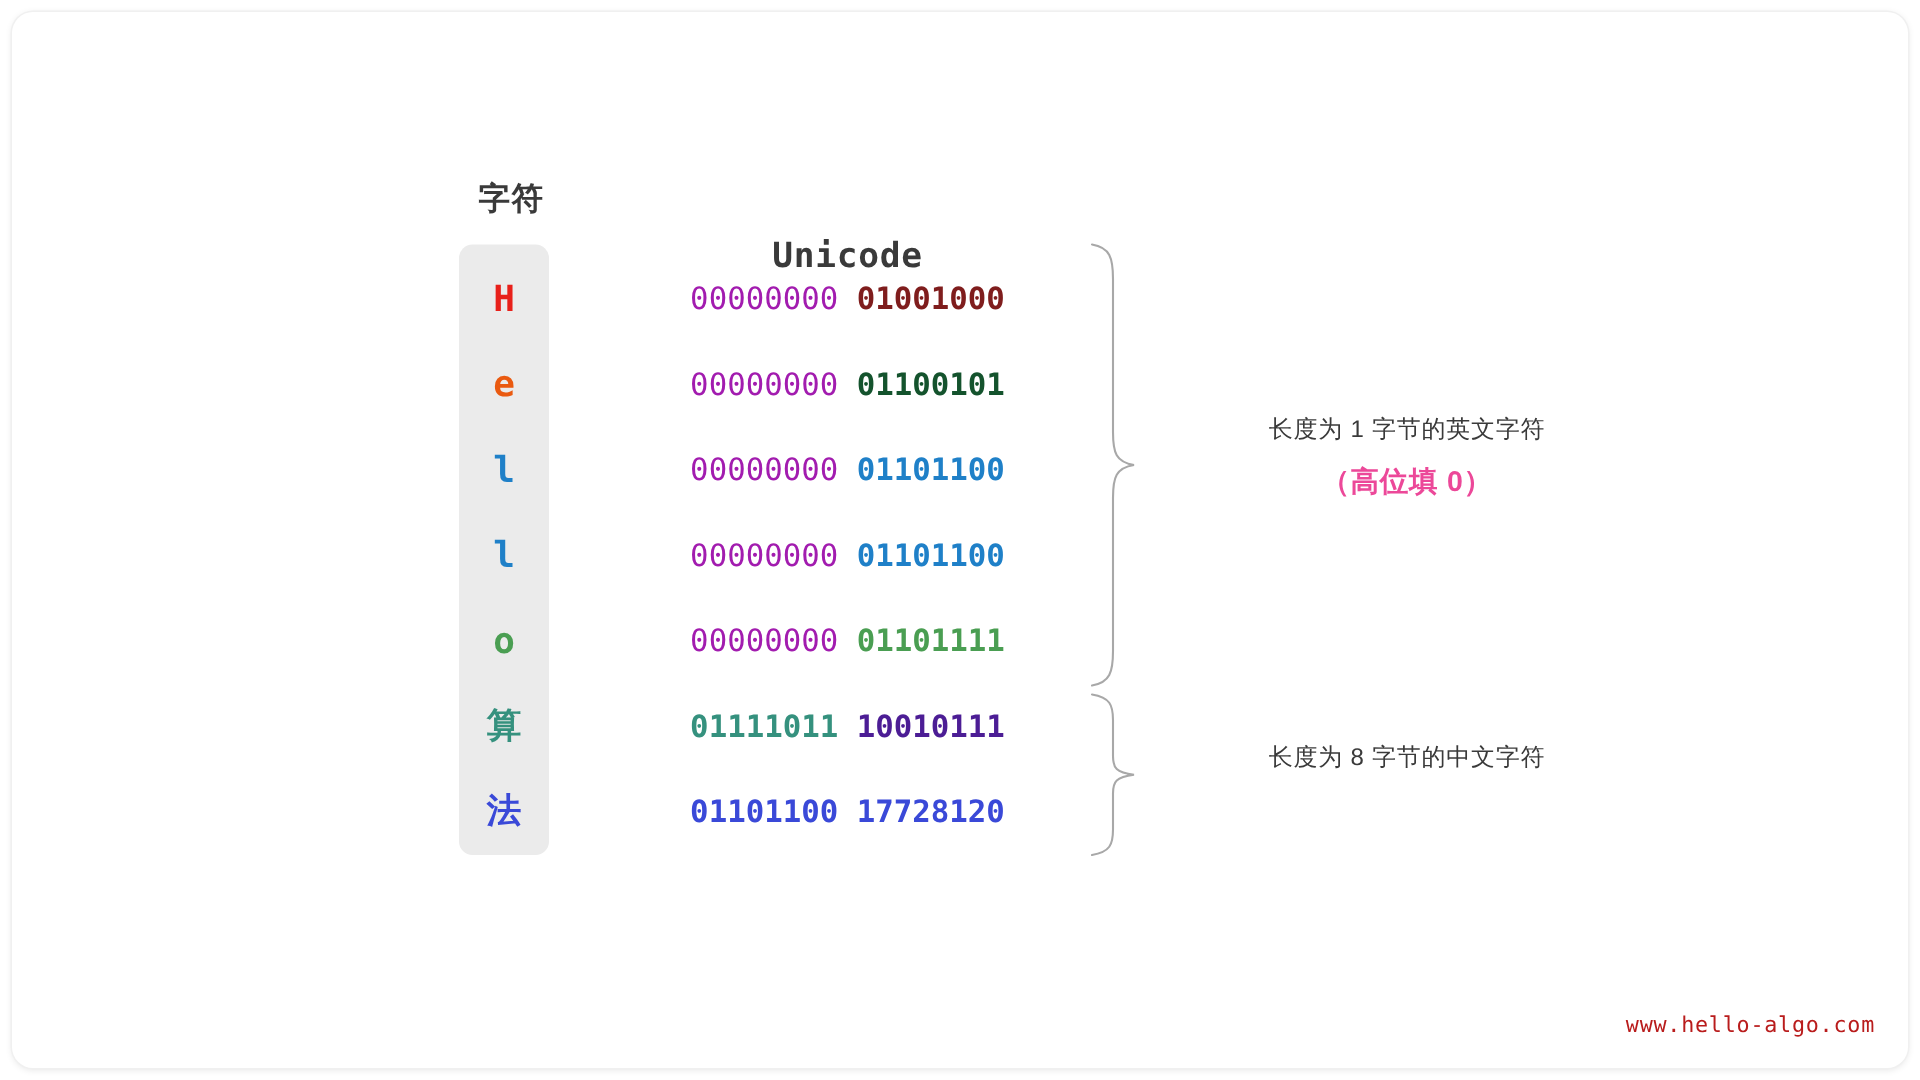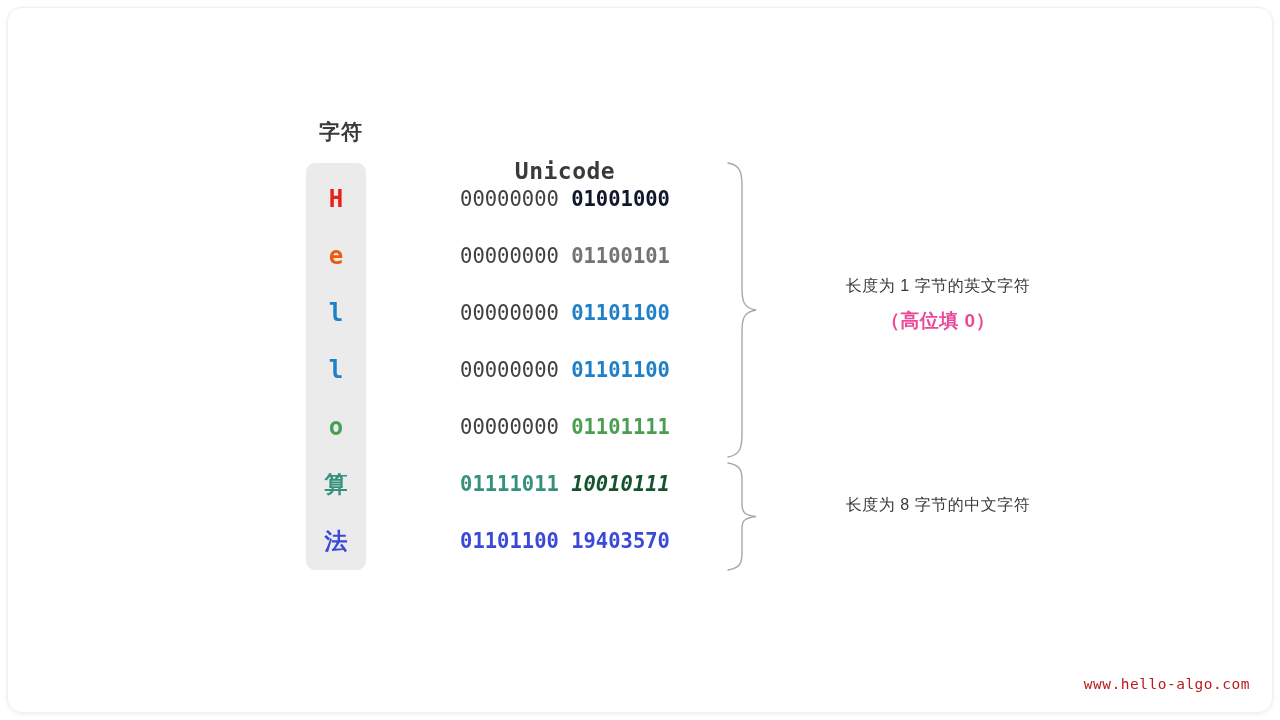--- a/index.html
+++ b/index.html
@@ -106,21 +106,21 @@
     height: 57px;
     line-height: 57px;
     text-align: center;
     font-family: "DejaVu Sans Mono", "Liberation Mono", monospace;
     font-size: 20.5px;
     font-weight: bold;
     white-space: pre;
     letter-spacing: 0px;
   }
   .byte-pad {
-    color: #404040;
+    color: #a21caf;
     font-weight: normal;
   }
 
   
   .brace {
     position: absolute;
   }
 
   
   .annotation {
@@ -169,45 +169,45 @@
   <div id="diagram">
 
     <div class="col-header" id="header-char">字符</div>
     <div class="col-header" id="header-unicode">Unicode</div>
 
     <div id="char-column-bg"></div>
 
     <div id="rows-host">
         <div class="row" style="top: 163px;">
           <div class="row-char latin" style="color: rgb(232, 32, 26);">H</div>
-          <div class="row-bits"><span class="byte-pad">00000000</span> <span style="color: #0f172a;">01001000</span></div>
+          <div class="row-bits"><span class="byte-pad">00000000</span> <span style="color: #7f1d1d;">01001000</span></div>
         </div>
         <div class="row" style="top: 220px;">
           <div class="row-char latin" style="color: rgb(234, 90, 16);">e</div>
-          <div class="row-bits"><span class="byte-pad">00000000</span> <span style="color: #737373; margin-top: 17px;">01100101</span></div>
+          <div class="row-bits"><span class="byte-pad">00000000</span> <span style="color: #14532d; margin-top: 17px;">01100101</span></div>
         </div>
         <div class="row" style="top: 277px;">
           <div class="row-char latin" style="color: rgb(31, 128, 200);">l</div>
           <div class="row-bits"><span class="byte-pad">00000000</span> <span style="color: rgb(31, 128, 200);">01101100</span></div>
         </div>
         <div class="row" style="top: 334px;">
           <div class="row-char latin" style="color: rgb(31, 128, 200);">l</div>
           <div class="row-bits"><span class="byte-pad">00000000</span> <span style="color: rgb(31, 128, 200);">01101100</span></div>
         </div>
         <div class="row" style="top: 391px;">
           <div class="row-char latin" style="color: rgb(74, 158, 82);">o</div>
           <div class="row-bits"><span class="byte-pad">00000000</span> <span style="color: rgb(74, 158, 82);">01101111</span></div>
         </div>
         <div class="row" style="top: 448px;">
           <div class="row-char cjk" style="color: rgb(53, 145, 126);">算</div>
-          <div class="row-bits"><span style="color: rgb(53, 145, 126);">01111011</span> <span style="color: #14532d; font-style: italic;">10010111</span></div>
+          <div class="row-bits"><span style="color: rgb(53, 145, 126);">01111011</span> <span style="color: #4c1d95;">10010111</span></div>
         </div>
         <div class="row" style="top: 505px;">
           <div class="row-char cjk" style="color: rgb(58, 73, 216);">法</div>
-          <div class="row-bits"><span style="color: rgb(58, 73, 216);">01101100</span> <span style="color: rgb(58, 73, 216);">19403570</span></div>
+          <div class="row-bits"><span style="color: rgb(58, 73, 216);">01101100</span> <span style="color: rgb(58, 73, 216);">17728120</span></div>
         </div>
       </div>
 
     <svg class="brace" id="brace-one" style="left:714px; top:152px;" width="42" height="300" viewBox="0 0 42 300">
       <path d="M6 3
                C 18 5, 20 12, 20 26
                L 20 128
                C 20 142, 22 148, 34 150
                C 22 152, 20 158, 20 172
                L 20 274

